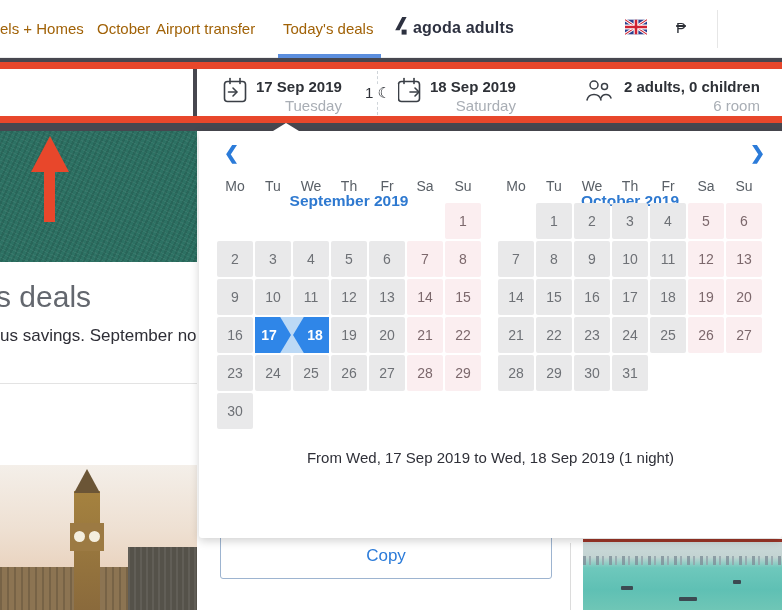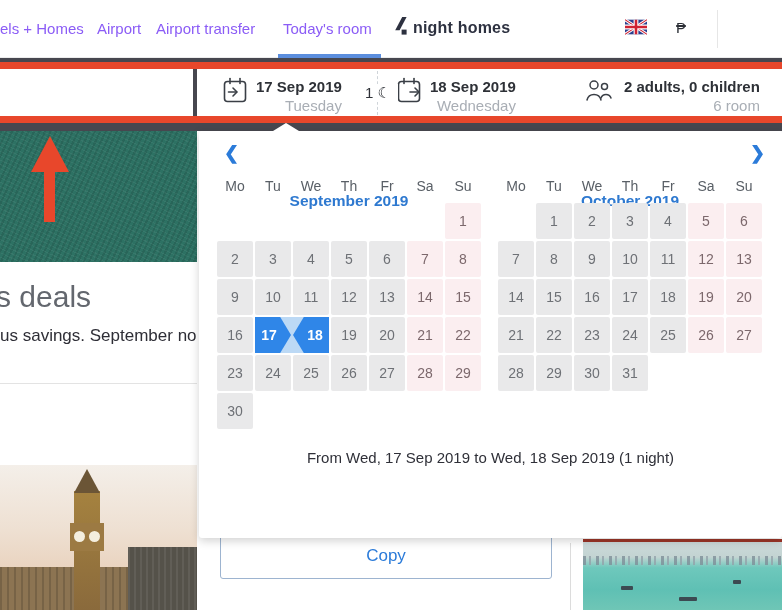--- a/index.html
+++ b/index.html
@@ -2,21 +2,21 @@
 <html><head>
 <meta charset="utf-8">
 <style>
   * { margin:0; padding:0; box-sizing:border-box; }
   html,body { width:782px; height:610px; }
   body { font-family:"Liberation Sans", sans-serif; background:#fff; }
   #screen { position:relative; width:782px; height:610px; overflow:hidden; background:#fff; }
 
   
   .nav { position:absolute; left:0; top:0; width:782px; height:58px; background:#fff; border-bottom:1px solid #ececec; z-index:20; }
-  .nav-item { position:absolute; top:20px; font-size:15px; color:#8b5cf6; white-space:nowrap; cursor:pointer; }
+  .nav-item { position:absolute; top:20px; font-size:15px; color:#a16207; white-space:nowrap; cursor:pointer; }
   .nav-underline { position:absolute; left:278px; top:54px; width:103px; height:4px; background:#5b8ede; }
   .logo { position:absolute; left:394px; top:17px; display:flex; align-items:center; gap:6px; cursor:pointer; }
   .logo-text { font-size:16px; font-weight:700; color:#2d3140; letter-spacing:.2px; }
   .flag { position:absolute; left:625px; top:19px; width:22px; height:16px; cursor:pointer; }
   .currency { position:absolute; left:676px; top:19px; font-size:15px; color:#2c2f36; cursor:pointer; }
   .nav-divider { position:absolute; left:717px; top:10px; width:1px; height:38px; background:#e6e6e6; }
 
   
   .searchbar-bg { position:absolute; left:0; top:58px; width:782px; height:73px; background:#47474f; }
   .sb-section { position:absolute; top:69px; height:48px; background:#fff; }
@@ -79,32 +79,32 @@
     background-image:repeating-linear-gradient(90deg, #7e8e98 0 3px, transparent 3px 6px, #93a2aa 6px 8px, transparent 8px 13px); opacity:.8; }
   .boat { position:absolute; width:12px; height:4px; background:#3c4a52; border-radius:1px; }
 </style>
 </head>
 <body>
 
 <div id="screen">
 
   <div class="nav">
     <div class="nav-item" style="left:0">els + Homes</div>
-    <div class="nav-item" style="left:97px">Airport</div>
+    <div class="nav-item" style="left:97px">October</div>
     <div class="nav-item" style="left:156px">Airport transfer</div>
-    <div class="nav-item" style="left:283px">Today's room</div>
+    <div class="nav-item" style="left:283px">Today's deals</div>
     <div class="nav-underline"></div>
     <div class="logo">
       <span>
         <svg width="13" height="18" viewBox="0 0 13 18">
           <path d="M8.2 0 L12.6 0 L5.6 13.2 L1.2 13.2 Z" fill="#2d3140"></path>
           <rect x="7.6" y="12.6" width="5" height="5" fill="#2d3140"></rect>
         </svg>
       </span>
-      <span class="logo-text">night homes</span>
+      <span class="logo-text">agoda adults</span>
     </div>
     <div class="flag">
       <svg width="22" height="16" viewBox="0 0 60 40">
         <rect width="60" height="40" fill="#2b3f8e"></rect>
         <path d="M0,0 L60,40 M60,0 L0,40" stroke="#fff" stroke-width="8"></path>
         <path d="M0,0 L60,40 M60,0 L0,40" stroke="#cf2233" stroke-width="3"></path>
         <path d="M30,0 V40 M0,20 H60" stroke="#fff" stroke-width="13"></path>
         <path d="M30,0 V40 M0,20 H60" stroke="#cf2233" stroke-width="7"></path>
       </svg>
     </div>
@@ -138,21 +138,21 @@
         <svg width="24" height="27" viewBox="0 0 24 27" fill="none" stroke="#3a3f46" stroke-width="1.6" stroke-linecap="round" stroke-linejoin="round">
           <rect x="1.5" y="4.5" width="21" height="20" rx="3"></rect>
           <line x1="7" y1="1.5" x2="7" y2="6.5"></line>
             <line x1="17" y1="1.5" x2="17" y2="6.5"></line>
           <line x1="13" y1="15" x2="21.5" y2="15"></line>
             <polyline points="18,11 22,15 18,19"></polyline>
         </svg>
       </span>
       <span>
         <div class="date-big">18 Sep 2019</div>
-        <div class="date-sub">Wednesday</div>
+        <div class="date-sub">Saturday</div>
       </span>
     </div>
   </div>
 
   <div class="sb-section sb-right">
     <div class="occ-group">
       <span>
         <svg width="27" height="25" viewBox="0 0 27 25" fill="none" stroke="#3a3f46" stroke-width="1.5" stroke-linecap="round">
           <circle cx="9" cy="8" r="4"></circle>
           <path d="M2 23 a7.2 7.2 0 0 1 14 0"></path>

